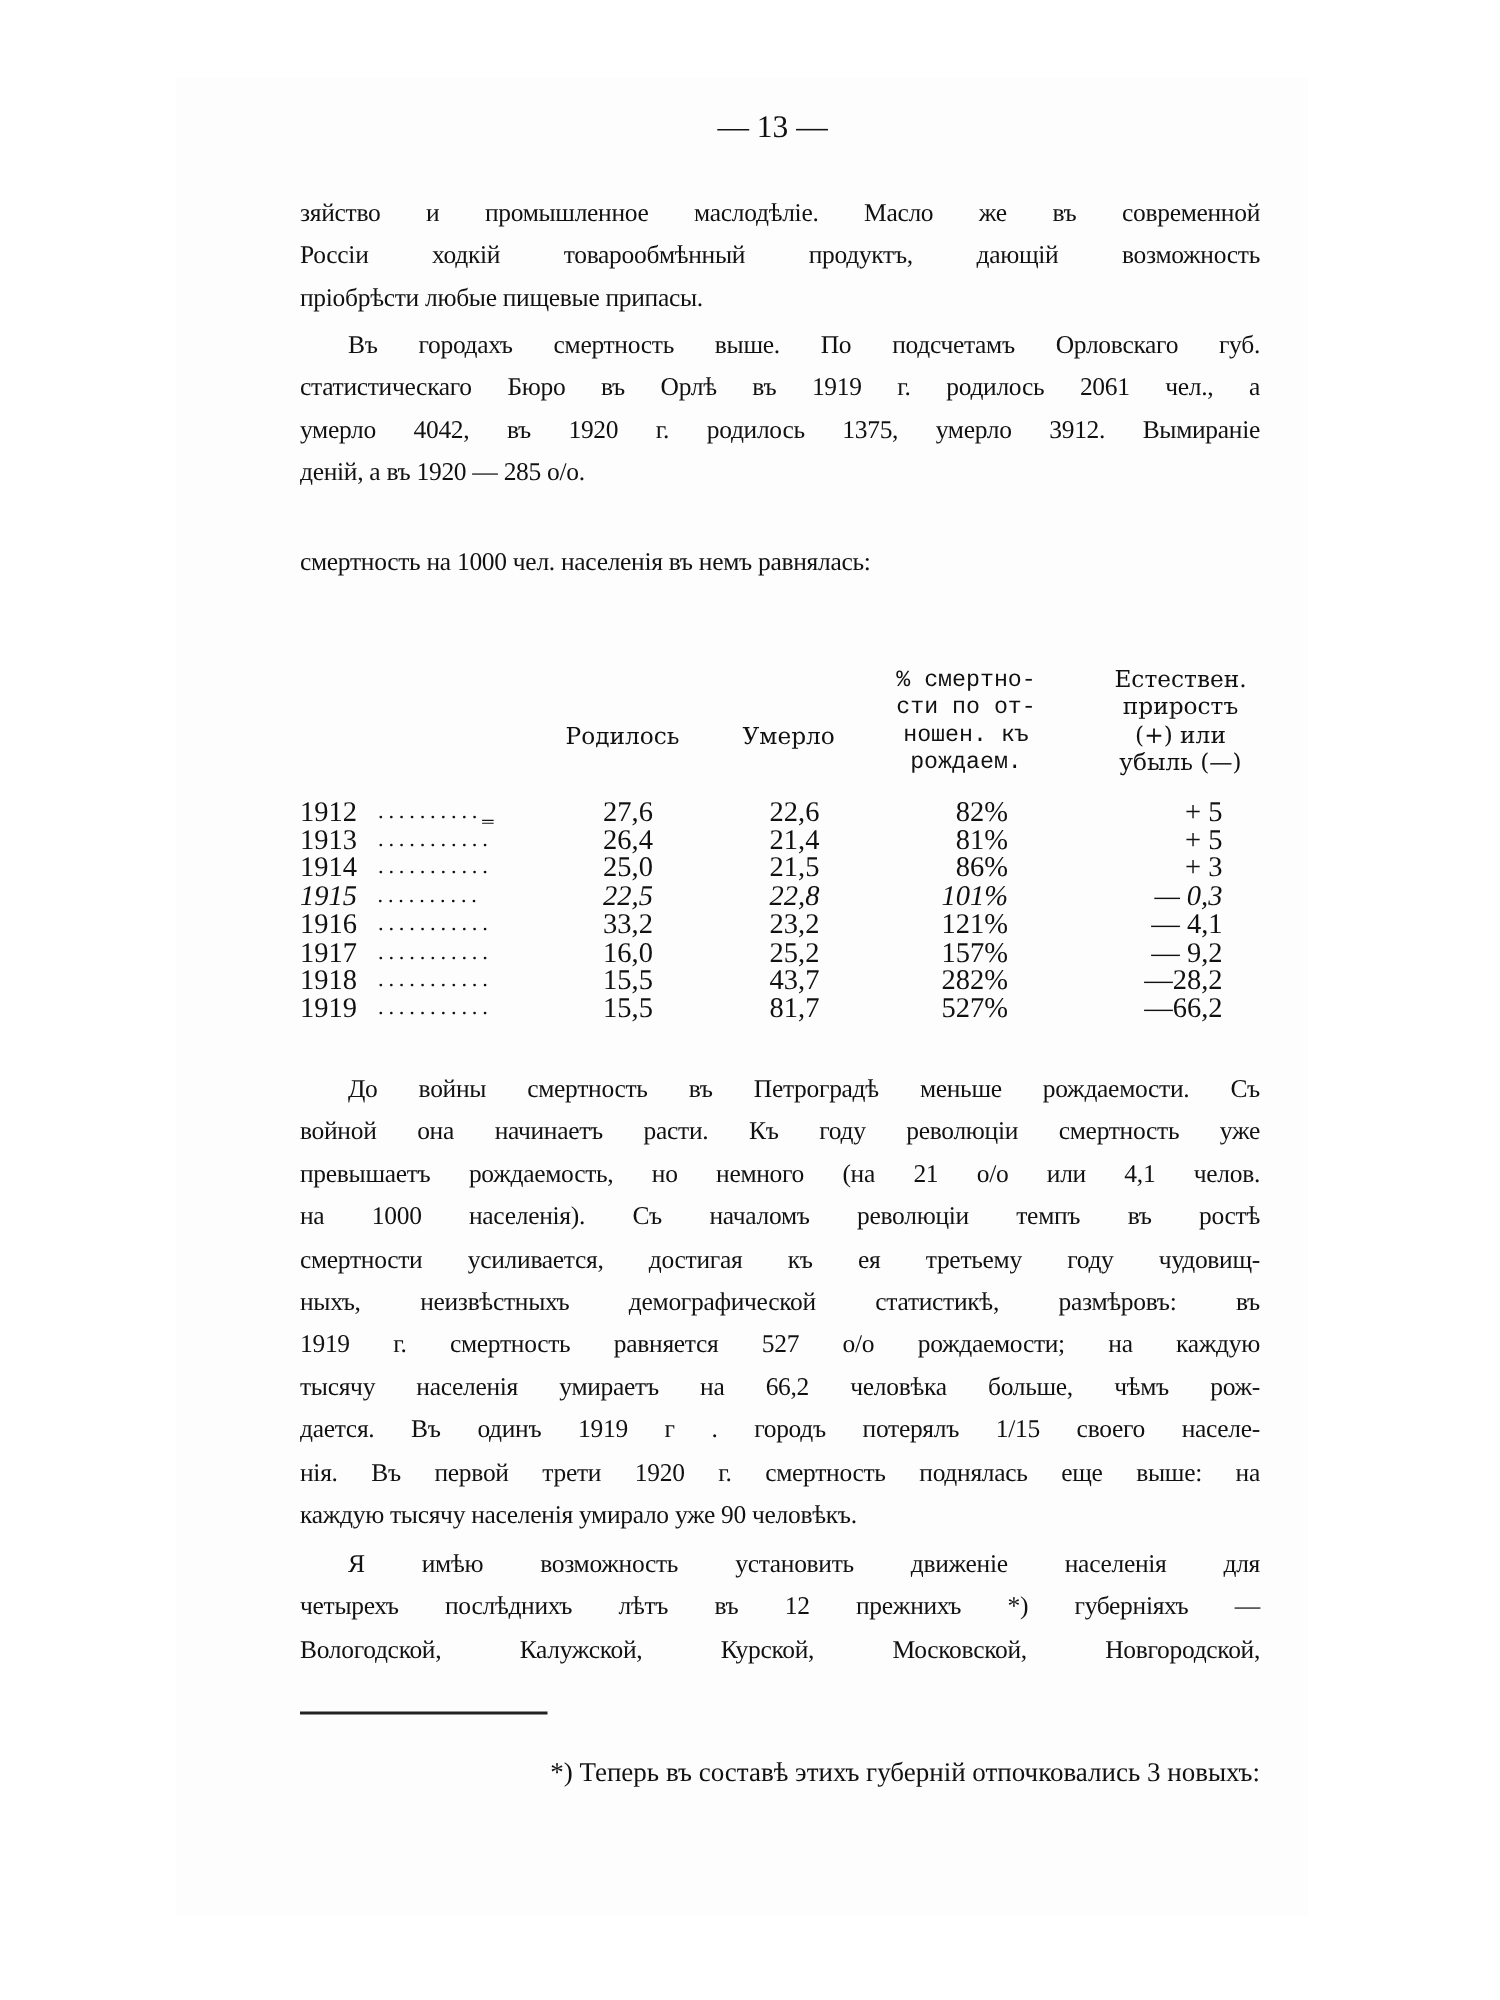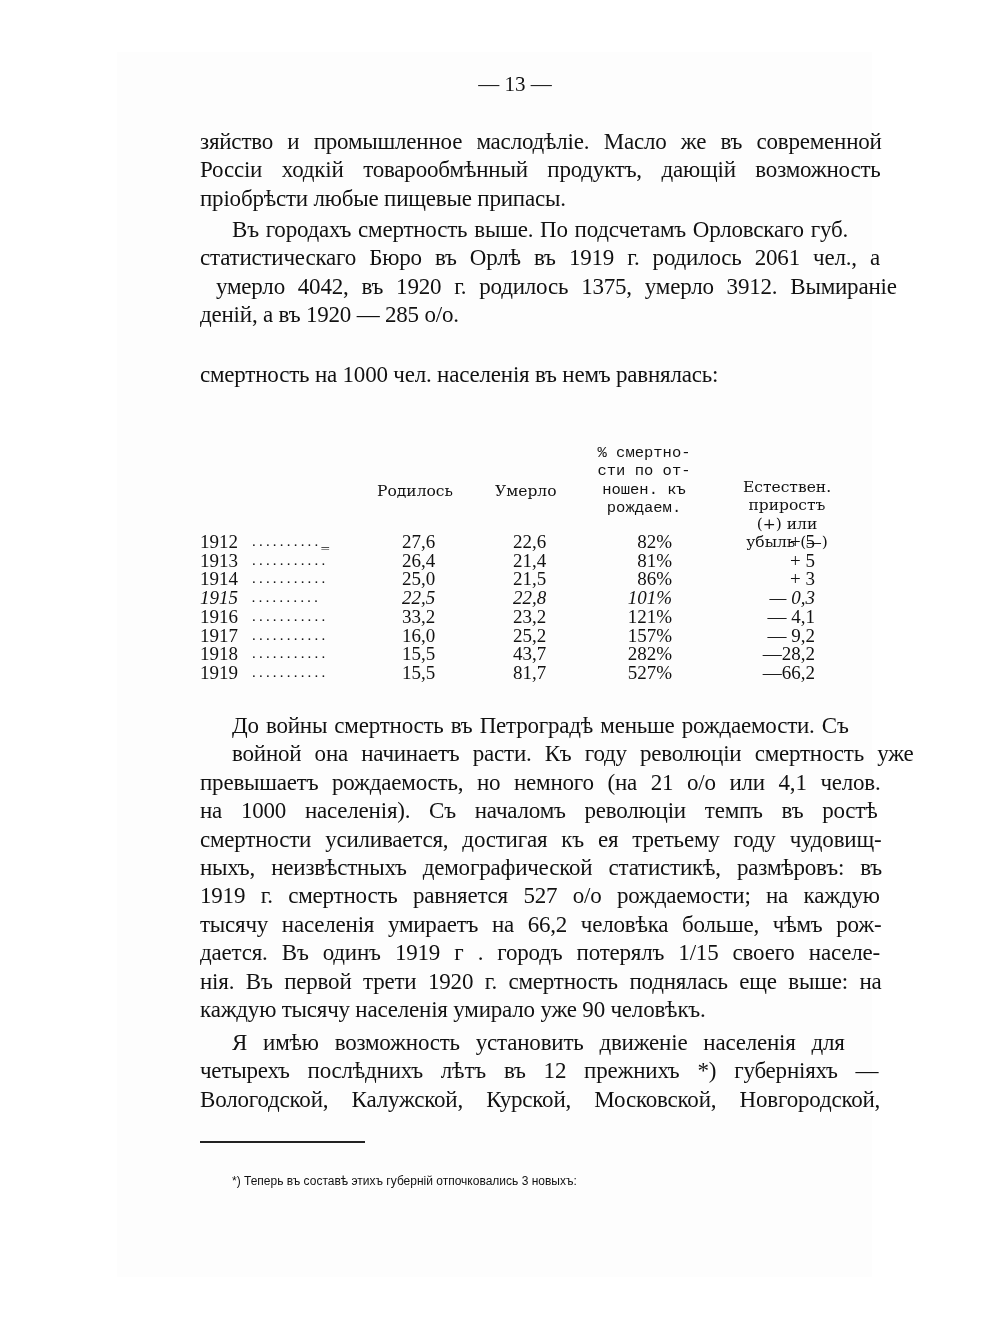--- a/index.html
+++ b/index.html
@@ -3,77 +3,77 @@
 <meta charset="utf-8">
 <style>
   html, body { margin: 0; padding: 0; }
   body {
     width: 1000px; height: 1333px; background: #ffffff; position: relative; overflow: hidden;
     font-family: "Liberation Serif", "DejaVu Serif", serif; color: #111;
   }
   .scan { position: absolute; left: 117px; top: 52px; width: 755px; height: 1225px; background: #fdfdfd; }
   .pgnum { position: absolute; left: 0; width: 1030px; top: 72px; text-align: center; font-size: 21px; }
   .para {
-    position: absolute; left: 200px; width: 640px; font-size: 23px; line-height: 28.4px;
+    position: absolute; left: 200px; width: 640px; font-size: 17px; line-height: 28.4px;
     text-align: justify; transform-origin: left top; letter-spacing: -0.2px;
   }
   .para .line { display: block; white-space: nowrap; text-align-last: justify; text-align: justify; }
   .para .line.last { text-align-last: left; }
   .indent { padding-left: 32px; }
   .tbl-head { position: absolute; font-family: "DejaVu Serif", serif; font-size: 15.5px; line-height: 18.4px; color: #111; }
   .tbl-head span { display: block; }
   .row { position: absolute; left: 200px; width: 640px; height: 19px; font-size: 19px; line-height: 19px; font-family: "Liberation Serif", serif; }
   .row .cell { position: absolute; top: 0; white-space: nowrap; }
   .c-year { left: 0; }
   .c-dots { left: 52px; letter-spacing: 3.2px; font-size: 15px; }
   .c-born { left: 202px; }
   .c-died { left: 313px; }
   .c-pct { right: 168px; text-align: right; }
   .c-nat { right: 25px; text-align: right; }
   .rule { position: absolute; left: 200px; top: 1141px; width: 165px; height: 2px; background: #222; }
-  .foot { position: absolute; left: 200px; width: 640px; font-family: Liberation Sans, sans-serif; font-size: 12px; line-height: 20px; }
+  .foot { position: absolute; left: 200px; width: 640px; font-family: Liberation Serif, serif; font-size: 18px; line-height: 20px; text-align: right; }
   .foot .line { display: block; white-space: nowrap; }
 </style>
 </head>
 <body>
 
 <div class="scan"></div>
 
 <div class="pgnum">— 13 —</div>
 
 <div class="para" style="top:128px;">
   <span class="line" style="display: block; word-spacing: 8.71429px;">зяйство и промышленное маслодѣліе. Масло же въ современной</span>
   <span class="line" style="display: block; word-spacing: 14px;">Россіи ходкій  товарообмѣнный продуктъ, дающій  возможность</span>
   <span class="line last" style="display: block;">пріобрѣсти любые пищевые припасы.</span>
 </div>
 
 <div class="para" style="top:216px;">
   <span class="line indent" style="display: block; word-spacing: 1.28571px;">Въ городахъ смертность выше. По подсчетамъ Орловскаго губ.</span>
   <span class="line" style="display: block; word-spacing: 7.6px;">статистическаго Бюро въ Орлѣ въ 1919 г. родилось 2061 чел., а</span>
-  <span class="line" style="display: block; word-spacing: 7.33333px; margin-left: 16px;">умерло 4042, въ 1920 г. родилось 1375, умерло 3912. Вымираніе</span>
+  <span class="line" style="display: block; word-spacing: 7.33333px;">умерло 4042, въ 1920 г. родилось 1375, умерло 3912. Вымираніе</span>
   <span class="line last" style="display: block;">деній, а въ 1920 — 285 о/о.</span>
 </div>
 
 <div class="para" style="top:361px;">
   <span class="line last" style="display: block;">смертность на 1000 чел. населенія въ немъ равнялась:</span>
 </div>
 
 <div class="tbl-head" style="left:377px; top:482px;">
   <span>Родилось</span>
 </div>
 <div class="tbl-head" style="left:495px; top:482px;">
   <span>Умерло</span>
 </div>
 <div class="tbl-head" style="left:584px; top:444px; width:120px; text-align:center;font-family:Liberation Mono, monospace;">
   <span>% смертно-</span>
   <span>сти по от-</span>
   <span>ношен. къ</span>
   <span>рождаем.</span>
 </div>
-<div class="tbl-head" style="left:727px; top:444px; width:120px; text-align:center;margin-top:34px;">
+<div class="tbl-head" style="left:727px; top:444px; width:120px; text-align:center;">
   <span>Естествен.</span>
   <span>приростъ</span>
   <span>(+) или</span>
   <span>убыль (—)</span>
 </div>
 
 <div class="row" style="top:532px;">
   <span class="cell c-year">1912</span>
   <span class="cell c-dots">..........‗</span>
   <span class="cell c-born">27,6</span>
@@ -133,21 +133,21 @@
   <span class="cell c-year">1919</span>
   <span class="cell c-dots">...........</span>
   <span class="cell c-born">15,5</span>
   <span class="cell c-died">81,7</span>
   <span class="cell c-pct">527%</span>
   <span class="cell c-nat">—66,2</span>
 </div>
 
 <div class="para" style="top:712px;">
   <span class="line indent" style="display: block; word-spacing: 1.57143px;">До войны смертность въ Петроградѣ меньше рождаемости. Съ</span>
-  <span class="line" style="display: block; word-spacing: 7.625px; margin-left: 32px;">войной она начинаетъ расти. Къ году революціи смертность уже</span>
+  <span class="line" style="display: block; word-spacing: 7.625px;">войной она начинаетъ расти. Къ году революціи смертность уже</span>
   <span class="line" style="display: block; word-spacing: 8.11111px;">превышаетъ рождаемость, но немного (на 21 о/о или 4,1 челов.</span>
   <span class="line" style="display: block; word-spacing: 13.25px;">на 1000 населенія).  Съ началомъ  революціи темпъ въ  ростѣ</span>
   <span class="line" style="display: block; word-spacing: 8.42857px;">смертности усиливается, достигая къ ея третьему году чудовищ-</span>
   <span class="line" style="display: block; word-spacing: 10.6px;">ныхъ, неизвѣстныхъ демографической статистикѣ, размѣровъ: въ</span>
   <span class="line" style="display: block; word-spacing: 9.875px;">1919 г. смертность равняется 527 о/о рождаемости; на каждую</span>
   <span class="line" style="display: block; word-spacing: 8.125px;">тысячу населенія умираетъ на 66,2 человѣка больше, чѣмъ рож-</span>
   <span class="line" style="display: block; word-spacing: 8.6px;">дается. Въ одинъ 1919 г . городъ потерялъ 1/15 своего населе-</span>
   <span class="line" style="display: block; word-spacing: 6px;">нія. Въ первой трети 1920 г. смертность поднялась еще выше: на</span>
   <span class="line last" style="display: block;">каждую тысячу населенія умирало уже 90 человѣкъ.</span>
 </div>

